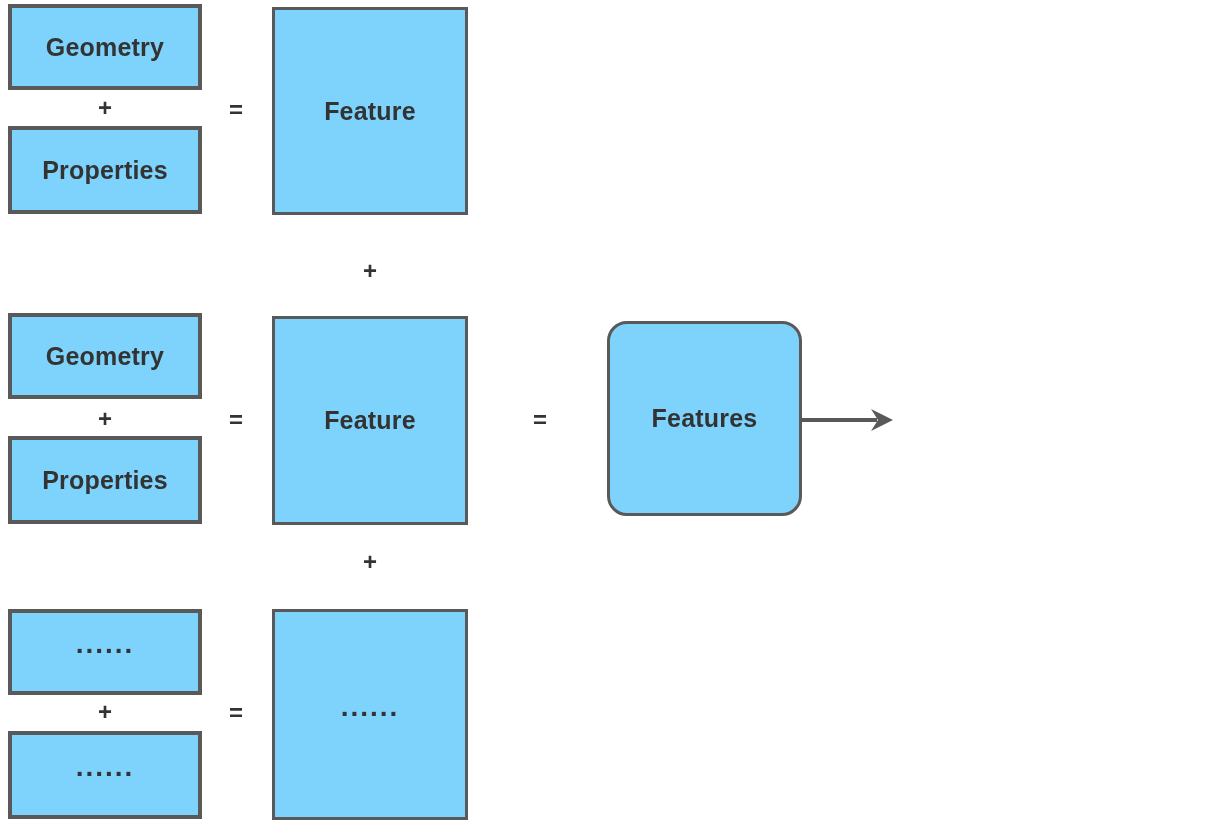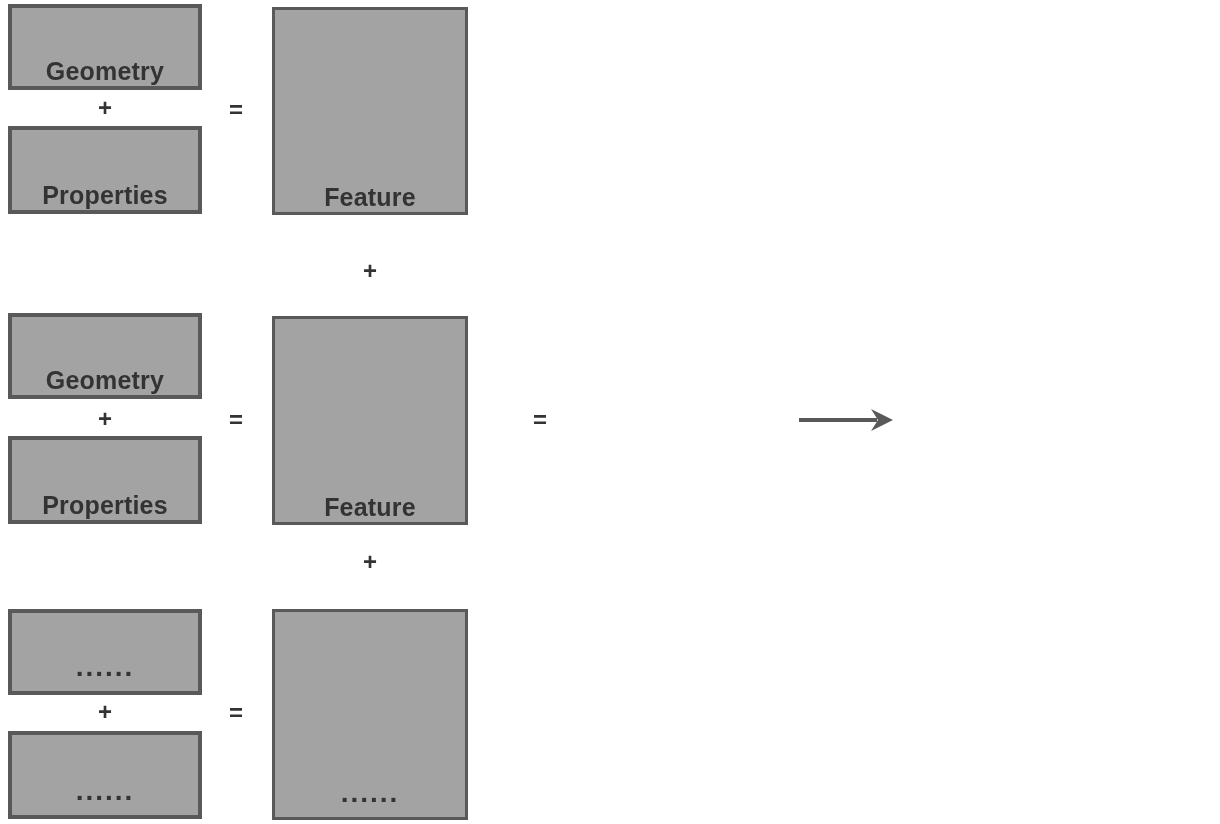--- a/index.html
+++ b/index.html
@@ -12,24 +12,24 @@
     width: 1220px;
     height: 824px;
     background: var(--bg, #ffffff);
     font-family: "Liberation Sans", sans-serif;
     color: var(--text, #333333);
     overflow: hidden;
   }
   .box {
     position: absolute;
     box-sizing: border-box;
-    background: #a3a3a3;
+    background: #7dd3fc;
     border: 4px solid var(--border, #595959);
     display: flex;
-    align-items: flex-end;
+    align-items: center;
     justify-content: center;
     font-weight: 700;
     font-size: 25px;
     letter-spacing: 0.2px;
   }
   .box.thin { border-width: 3px; }
   .box.rounded { border-width: 3px; border-radius: 20px; }
   .box.rounded-lg { border-width: 3px; border-radius: 26px; font-size: 26px; }
   .op {
     position: absolute;
@@ -97,20 +97,23 @@
   </div>
   <div class="op plus2">+</div>
   <div class="box prop2">
     <span>Properties</span>
   </div>
   <div class="op eq2">=</div>
   <div class="box thin feat2">
     <span>Feature</span>
   </div>
   <div class="op eq3">=</div>
+  <div class="box rounded featuresBox">
+    <span>Features</span>
+  </div>
   <svg class="arrow-svg arrowPos" width="96" height="32" viewBox="0 0 96 32">
     <line x1="0" y1="16" x2="78" y2="16" stroke="#595959" stroke-width="4"></line>
     <polygon points="72,5 94,16 72,27 79,16" fill="#595959"></polygon>
   </svg>
 
   <div class="op plusMidBottom">+</div>
 
   <div class="box dots1">
     <span class="dots-label">......</span>
   </div>

